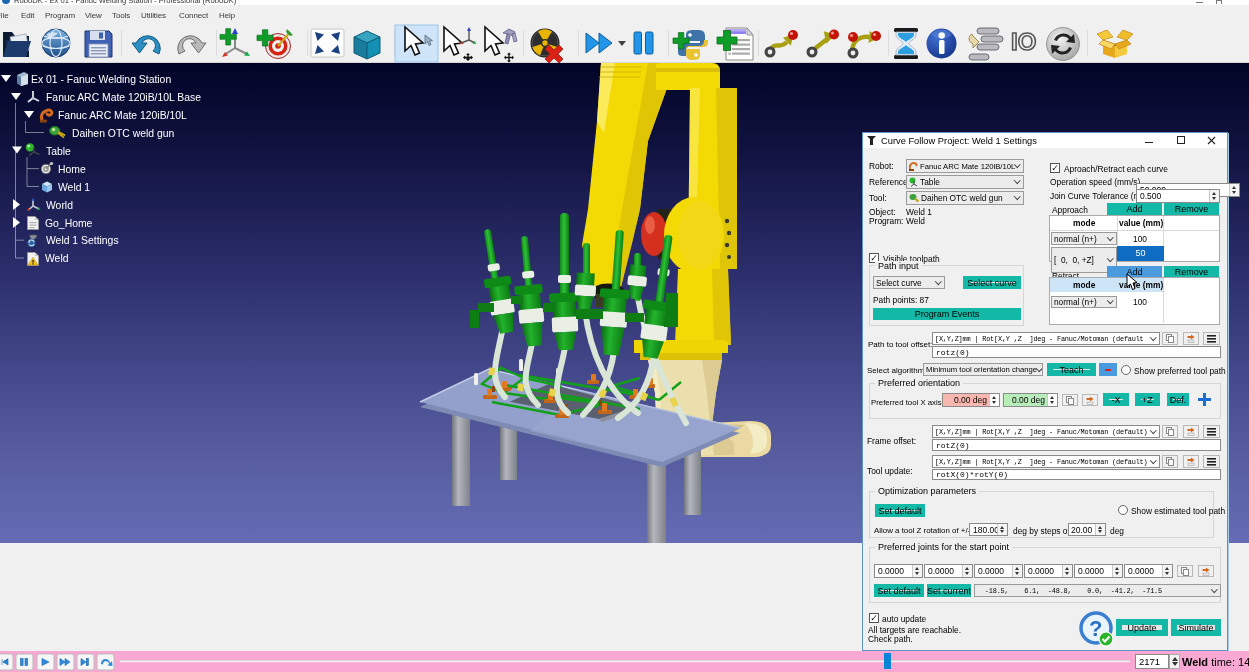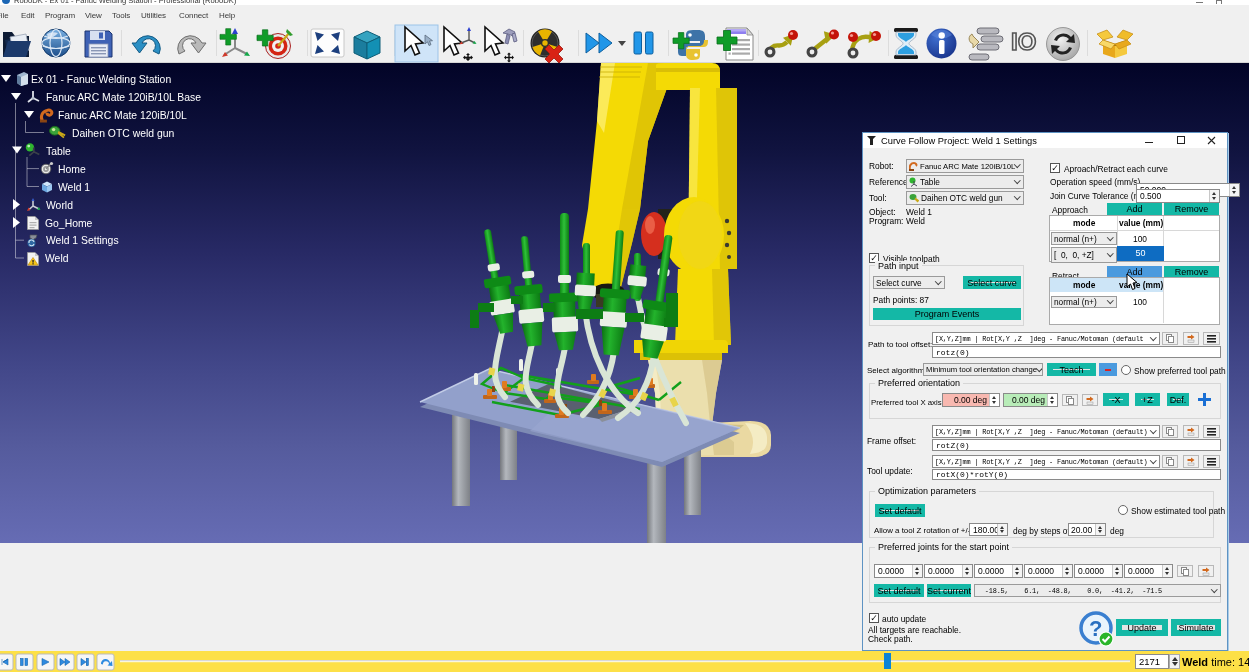--- a/index.html
+++ b/index.html
@@ -2,21 +2,21 @@
 <html><head><meta charset="utf-8"><style>
 *{margin:0;padding:0;box-sizing:border-box}
 html,body{width:1249px;height:672px;overflow:hidden;font-family:"Liberation Sans",sans-serif}
 #app{position:relative;width:1249px;height:672px;background:#f0f0f0}
 .abs{position:absolute}
 #titlebar{left:0;top:0;width:1249px;height:5px;background:#fff;overflow:hidden}
 #menubar{left:0;top:5px;width:1249px;height:18px;background:#f0f0f0;font-size:8px;color:#3a3a3a;letter-spacing:-0.1px}
 #menubar span{position:absolute;top:6px}
 #toolbar{left:0;top:23px;width:1249px;height:40px;background:#f0f0f0;border-bottom:1px solid #d6d6d6}
 #viewport{left:0;top:63px;width:1249px;height:480px;background:linear-gradient(180deg,#020427 0%,#10133f 18%,#282a66 40%,#424789 63%,#555b9d 80%,#666cb4 100%);overflow:hidden}
-#statusbar{left:0;top:651px;width:1249px;height:21px;background:#fde047}
+#statusbar{left:0;top:651px;width:1249px;height:21px;background:#f9a8d4}
 .sep{position:absolute;top:7px;width:1px;height:26px;background:#dcdcdc}
 #dialog *{position:absolute;box-sizing:border-box;white-space:nowrap}
 .lbl{font-size:8.4px;color:#000}
 .cb{background:#fff;border:1px solid #8a8a8a;font-size:8.3px;display:flex;align-items:center;padding-left:2px;overflow:hidden}
 .cbg{background:#ececec;border:1px solid #9a9a9a;font-size:8.3px;display:flex;align-items:center;padding-left:2px;overflow:hidden}
 #dialog .chev, .chev{position:static!important;width:4.5px;height:4.5px;border-right:1.2px solid #444;border-bottom:1.2px solid #444;transform:rotate(45deg);margin-left:auto;margin-right:4px;margin-top:-3px;flex:none}
 .btn{background:#e4e4e4;border:6px solid #14b8a6;font-size:9px;display:flex;align-items:center;justify-content:center}
 .spin{background:#fff;border:1px solid #8a8a8a;font-size:8.5px;display:flex;align-items:center;padding-left:3px}
 .sar{position:absolute;right:0;top:0;bottom:0;width:10px;border-left:1px solid #c8c8c8;background:#f4f4f4}
 .sar i{position:absolute;left:2px;width:0;height:0;border-left:2.8px solid transparent;border-right:2.8px solid transparent}
@@ -696,21 +696,21 @@
 <div class="lbl" style="left:210px;top:85px;font-weight:bold">mode</div>
 <div class="lbl" style="left:256px;top:85px;font-weight:bold">value (mm)</div>
 <div style="left:254px;top:83px;width:1px;height:45px;background:#d8d8d8"></div>
 <div style="left:300px;top:83px;width:1px;height:45px;background:#d8d8d8"></div>
 <div style="left:187px;top:97px;width:169px;height:1px;background:#d8d8d8"></div>
 <div class="cbg" style="left:188px;top:99px;width:66px;height:13px">
         <span style="position:static">normal (n+)</span>
         <i class="chev"></i>
       </div>
 <div class="lbl" style="left:270px;top:101px">100</div>
-<div class="cbg" style="left:188px;top:114px;width:66px;height:16px">
+<div class="cbg" style="left:188px;top:114px;width:66px;height:26px">
         <span style="position:static">[&nbsp;&nbsp;0,&nbsp;&nbsp;0, +Z]</span>
         <i class="chev"></i>
       </div>
 <div style="left:254px;top:113px;width:47px;height:15px;background:#0e6cc2;color:#fff;font-size:9px;text-align:center;line-height:15px">50</div>
 <div class="lbl" style="left:189px;top:138px">Retract</div>
 <div class="btn" style="left:244px;top:133px;width:55px;height:12px;background:#e9f4fc;border-color:#4a9ade">Add</div>
 <div class="btn" style="left:301px;top:133px;width:55px;height:12px">Remove</div>
 <div style="left:186px;top:144px;width:171px;height:48px;background:#fff;border:1px solid #aaa"></div>
 <div style="left:187px;top:145px;width:113px;height:14px;background:#cde5f7"></div>
 <div class="lbl" style="left:210px;top:147px;font-weight:bold">mode</div>

